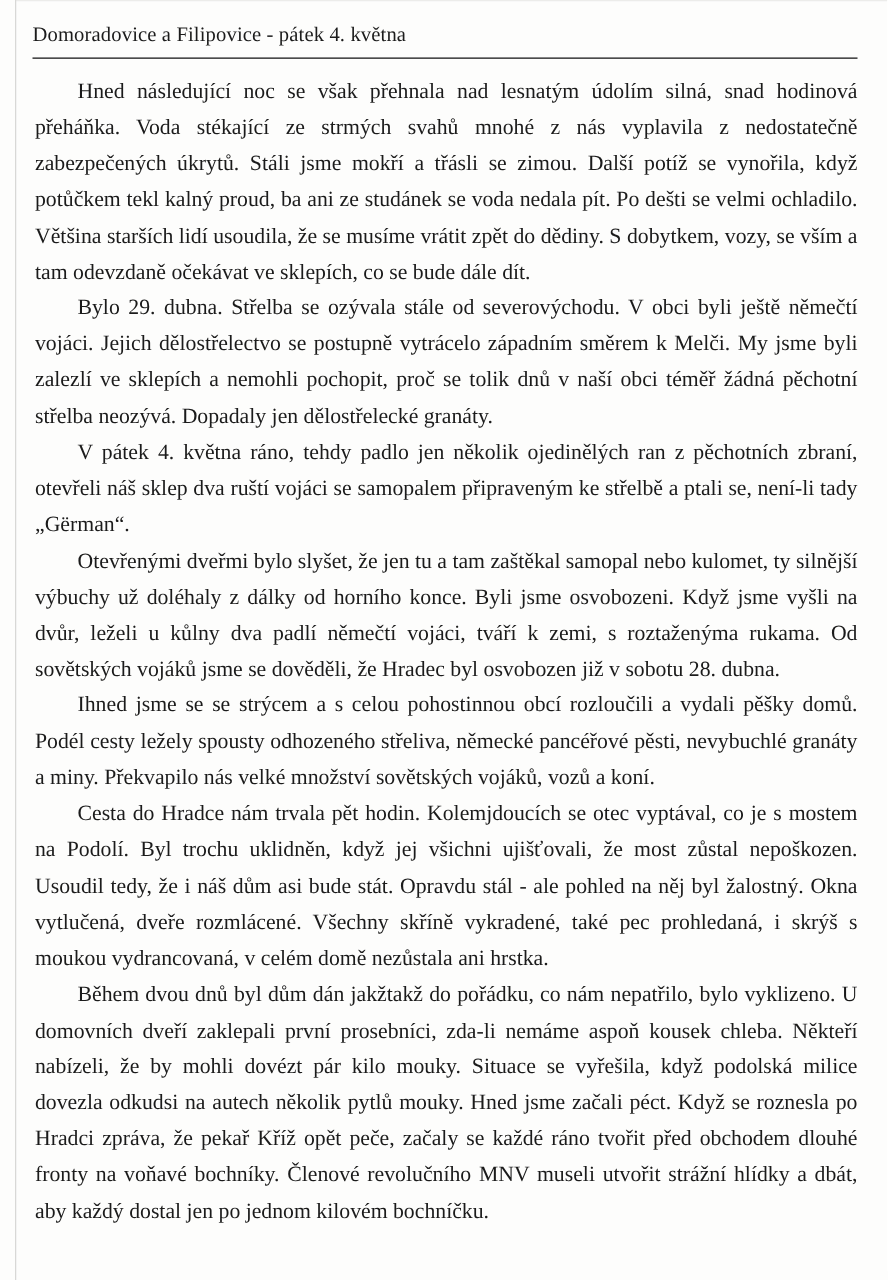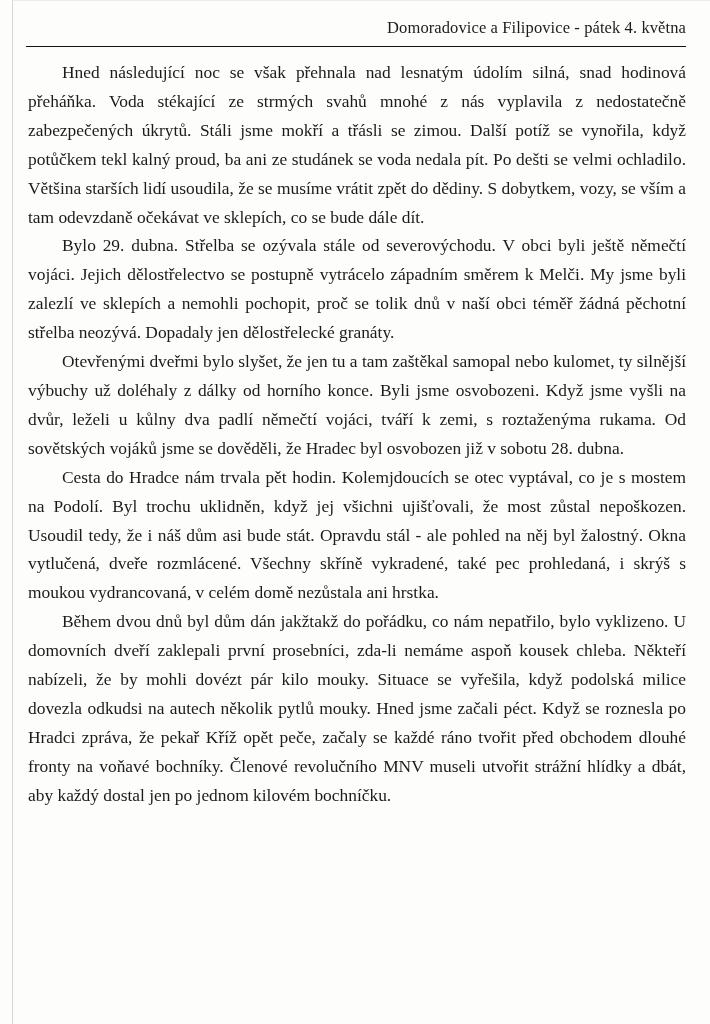--- a/index.html
+++ b/index.html
@@ -39,21 +39,20 @@
     height: 1px;
     background: #ececea;
   }
 
   
   .header {
     position: absolute;
     left: 26px;
     top: 18px;
     width: 660px;
-    text-align: right;
     font-size: 16.5px;
     letter-spacing: 0.1px;
     color: #1c1c1c;
     white-space: nowrap;
   }
 
   .header-rule {
     position: absolute;
     left: 26px;
     top: 46px;
@@ -94,18 +93,20 @@
   <div class="scan-edge-top"></div>
   <div class="scan-edge-left"></div>
 
   <div class="header">Domoradovice a Filipovice - pátek 4. května</div>
 
   <div class="header-rule"></div>
 
   <div class="body-text">
     <p>Hned následující noc se však přehnala nad lesnatým údolím silná, snad hodinová přeháňka. Voda stékající ze strmých svahů mnohé z nás vyplavila z nedostatečně zabezpečených úkrytů. Stáli jsme mokří a třásli se zimou. Další potíž se vynořila, když potůčkem tekl kalný proud, ba ani ze studánek se voda nedala pít. Po dešti se velmi ochladilo. Většina starších lidí usoudila, že se musíme vrátit zpět do dědiny. S dobytkem,  vozy, se vším a tam odevzdaně očekávat ve sklepích, co se bude dále dít.</p>
     <p>Bylo 29. dubna. Střelba se ozývala stále od severovýchodu. V obci byli ještě němečtí vojáci. Jejich dělostřelectvo se postupně vytrácelo západním směrem k Melči. My jsme byli zalezlí ve sklepích a nemohli pochopit, proč se tolik dnů v naší obci téměř žádná pěchotní střelba neozývá. Dopadaly jen dělostřelecké granáty.</p>
+    <p>V pátek 4. května ráno, tehdy padlo jen několik ojedinělých ran z pěchotních zbraní, otevřeli náš sklep dva ruští vojáci se samopalem připraveným ke střelbě a ptali se, není-li tady „Gërman“.</p>
     <p>Otevřenými dveřmi bylo slyšet, že jen tu a tam zaštěkal samopal nebo kulomet, ty silnější výbuchy už doléhaly z dálky od horního konce. Byli jsme osvobozeni. Když jsme vyšli na dvůr, leželi u kůlny dva padlí němečtí vojáci, tváří k zemi, s roztaženýma rukama. Od sovětských vojáků jsme se dověděli, že Hradec byl osvobozen již v sobotu 28. dubna.</p>
+    <p>Ihned jsme se se strýcem a s celou pohostinnou obcí rozloučili a vydali pěšky domů. Podél cesty ležely spousty odhozeného střeliva, německé pancéřové pěsti, nevybuchlé granáty a miny. Překvapilo nás velké množství sovětských vojáků, vozů a koní.</p>
     <p>Cesta do Hradce nám trvala pět hodin. Kolemjdoucích se otec vyptával, co je s mostem na Podolí. Byl trochu uklidněn, když jej všichni ujišťovali, že most zůstal nepoškozen. Usoudil tedy, že i náš dům asi bude stát. Opravdu stál - ale pohled na něj byl žalostný. Okna vytlučená, dveře rozmlácené. Všechny skříně vykradené, také pec prohledaná, i skrýš s moukou vydrancovaná, v celém domě nezůstala ani hrstka.</p>
     <p>Během dvou dnů byl dům dán jakžtakž do pořádku, co nám nepatřilo, bylo vyklizeno. U domovních dveří zaklepali první prosebníci, zda-li nemáme aspoň kousek chleba. Někteří nabízeli, že by mohli dovézt pár kilo mouky. Situace se vyřešila, když podolská milice dovezla odkudsi na autech několik pytlů mouky. Hned jsme začali péct. Když se roznesla po Hradci zpráva, že pekař Kříž opět peče, začaly se každé ráno tvořit před obchodem dlouhé fronty na voňavé bochníky. Členové revolučního MNV museli utvořit strážní hlídky a dbát, aby každý dostal jen po jednom kilovém bochníčku.</p>
   </div>
 
 </div>
 
 </body></html>

